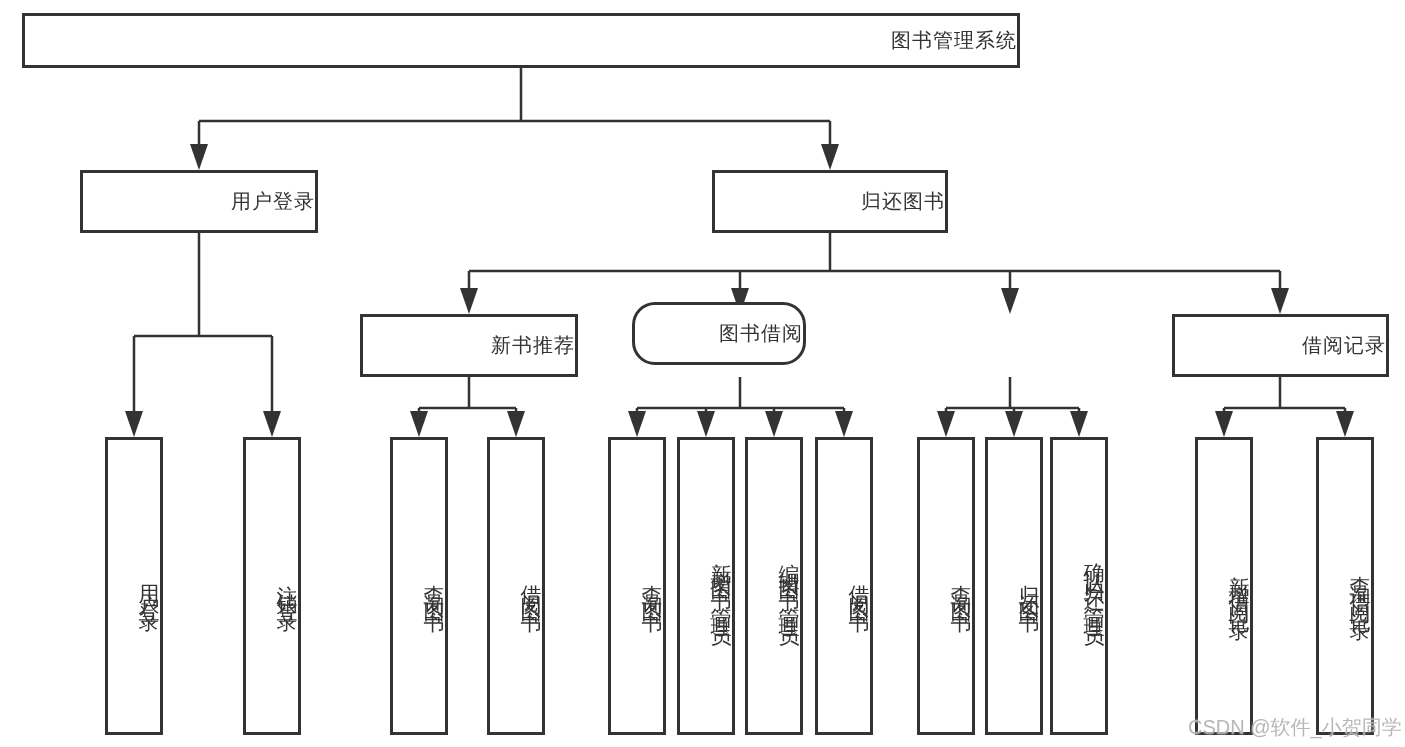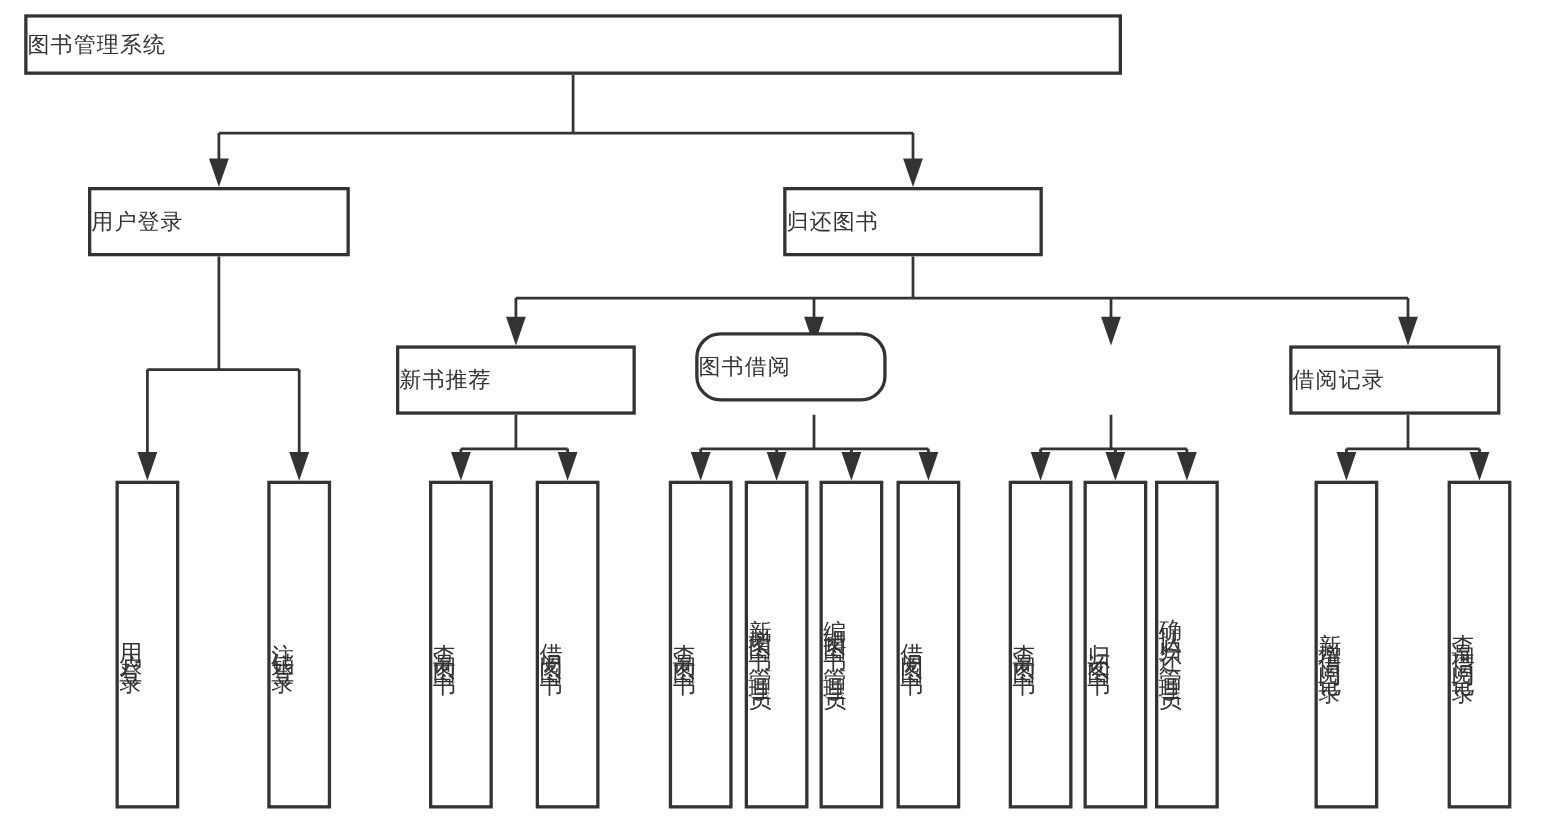--- a/index.html
+++ b/index.html
@@ -23,21 +23,21 @@
     height: 747px;
     pointer-events: none;
   }
   .box {
     position: absolute;
     box-sizing: border-box;
     background: #ffffff;
     border: 3px solid #333333;
     display: flex;
     align-items: center;
-    justify-content: flex-start;
+    justify-content: flex-end;
     color: #333333;
   }
   .box.h span {
     font-size: 20px;
     letter-spacing: 1px;
     white-space: nowrap;
   }
   .box.v {
     width: 58px;
     top: 437px;
@@ -123,21 +123,21 @@
   <div class="box h" style="left:712px; top:170px; width:236px; height:63px;">
     <span>归还图书</span>
   </div>
 
   <div class="box h" style="left:360px; top:314px; width:218px; height:63px;">
     <span>新书推荐</span>
   </div>
   <div class="box h" style="left:632px; top:302px; width:174px; height:63px;border-radius:23px;">
     <span>图书借阅</span>
   </div>
-  <div class="box h" style="left:1172px; top:314px; width:192px; height:63px;">
+  <div class="box h" style="left:1172px; top:314px; width:217px; height:63px;">
     <span>借阅记录</span>
   </div>
 
   <div class="box v" style="left:105px;">
     <span>用户登录</span>
   </div>
   <div class="box v" style="left:243px;">
     <span>注销登录</span>
   </div>
   <div class="box v" style="left:390px;">
@@ -167,14 +167,15 @@
   <div class="box v" style="left:1050px;">
     <span>确认归还（管理员）</span>
   </div>
   <div class="box v" style="left:1195px;">
     <span>新增借阅记录</span>
   </div>
   <div class="box v" style="left:1316px;">
     <span>查询借阅记录</span>
   </div>
 
+  <div class="watermark">CSDN @软件_小贺同学</div>
 
 </div>
 
 </body></html>

